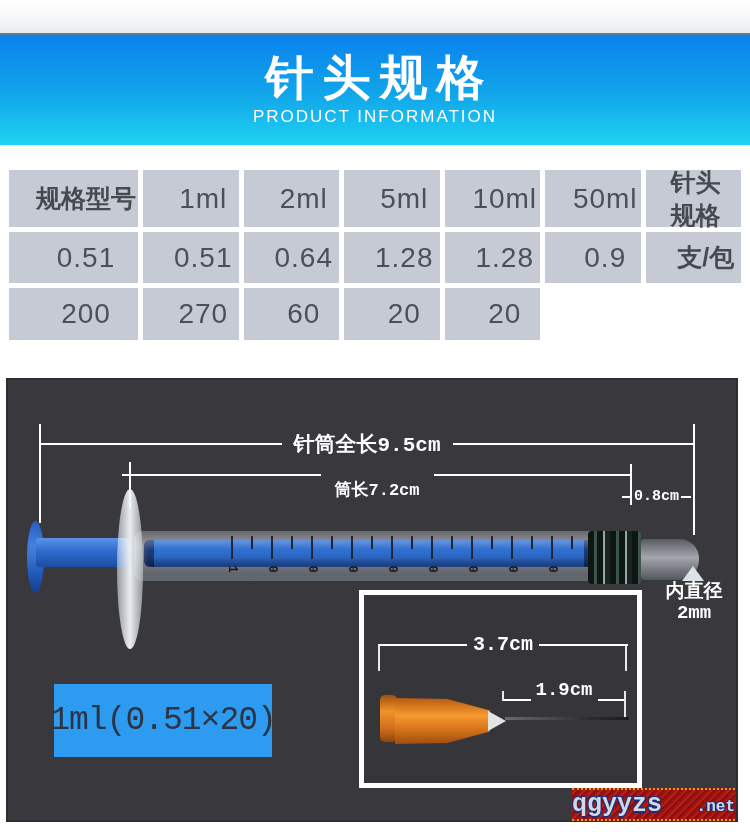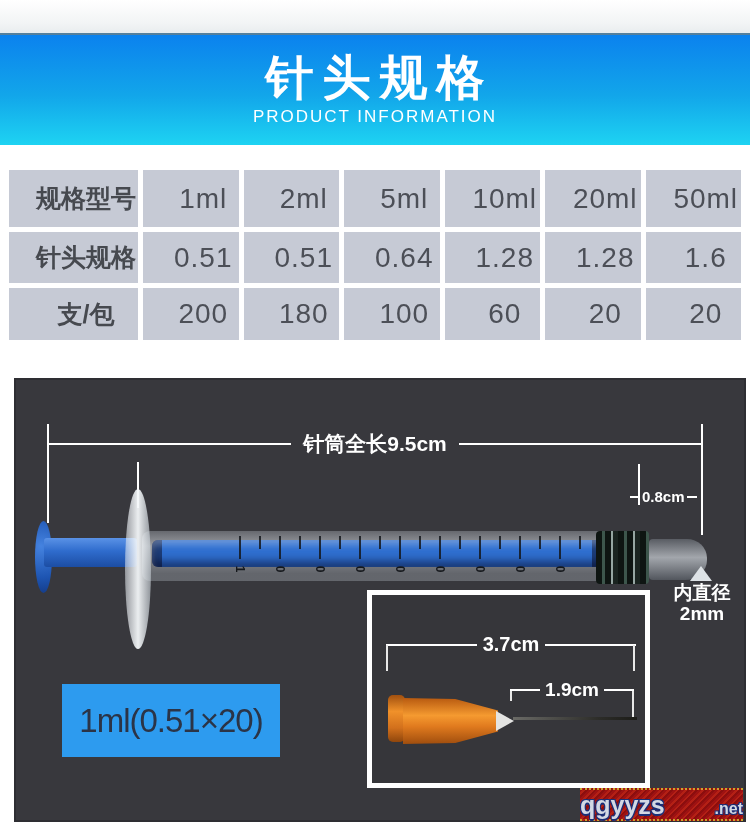--- a/index.html
+++ b/index.html
@@ -17,22 +17,22 @@
   
   .table-spacer { height:25px; background:#fff; }
   .spec-table { margin:0 9px; width:732px; background:#ffffff; display:grid;
     grid-template-columns:129px repeat(6,1fr); grid-template-rows:57px 51px 52px; gap:5px; }
   .cell { background:#c6cad5; display:flex; align-items:center; justify-content:center; color:#46494f;padding-left:25px; }
   .label-cell { font-weight:bold; font-size:25px; }
   .value-cell { font-size:28px; letter-spacing:1px; color:#4c4f57; }
 
   
   .panel-spacer { height:38px; background:#fff; }
-  .panel { position:relative; margin:0 14px; width:732px; height:444px; background:#38383d;
-    box-shadow:inset 0 0 0 2px #2e2e33; overflow:hidden; }
+  .panel { position:relative; margin:0 6px; width:732px; height:444px; background:#38383d;
+    box-shadow:inset 0 0 0 2px #2e2e33; overflow:hidden;font-family:Liberation Mono, monospace; }
   .abs { position:absolute; }
   .vline { position:absolute; width:2px; background:#fff; }
   .hline { height:2px; background:#fff; }
   .dimtext { color:#fff; font-weight:bold; white-space:nowrap; }
 
   .dim-total { left:33px; top:52px; width:656px; display:flex; align-items:center; }
   .dim-total .dimtext { font-size:21px; margin:0 12px; }
   .dim-total .hline { flex:1; }
 
   .dim-barrel { left:116px; top:86px; width:510px; display:flex; align-items:flex-start; }
@@ -72,21 +72,21 @@
   .tri-up { left:676px; top:188px; width:0; height:0;
     border-left:11px solid transparent; border-right:11px solid transparent;
     border-bottom:15px solid #dde2e6; }
   .inner-dia { left:645px; top:204px; width:86px; text-align:center; font-size:19px; line-height:21px; }
 
   
   .inset { left:353px; top:212px; width:283px; height:198px; border:5px solid #ffffff; background:#36363a; }
   .dim-n-total { left:14px; top:38px; width:250px; display:flex; align-items:center; }
   .dim-n-total .hline { flex:1; }
   .dim-n-total .dimtext { font-size:20px; margin:0 6px; }
-  .dim-n-exposed { left:138px; top:84px; width:124px; display:flex; align-items:center; }
+  .dim-n-exposed { left:138px; top:84px; width:124px; display:flex; align-items:flex-end; }
   .dim-n-exposed .hline { flex:1; }
   .dim-n-exposed .dimtext { font-size:19px; margin:0 5px; }
   .inset .vline { background:#e8e8e8; }
   .hub-flange { left:16px; top:100px; width:17px; height:47px; border-radius:5px;
     background:linear-gradient(180deg,#a1500f,#f0912a 35%,#d2701c 70%,#8f460c); }
   .hub-body { left:31px; top:103px; width:95px; height:46px;
     clip-path:polygon(0 0,55% 2%,100% 27%,100% 73%,55% 98%,0 100%);
     background:linear-gradient(180deg,#b85a10,#f59a30 38%,#e07a1e 62%,#a04e0e); }
   .hub-tip { left:124px; top:116px; width:0; height:0;
     border-top:10px solid transparent; border-bottom:10px solid transparent;
@@ -120,50 +120,53 @@
 </div>
 
 <div class="table-spacer"></div>
 
 <div class="spec-table">
     <div class="cell label-cell">规格型号</div>
     <div class="cell value-cell">1ml</div>
     <div class="cell value-cell">2ml</div>
     <div class="cell value-cell">5ml</div>
     <div class="cell value-cell">10ml</div>
-    <div class="cell value-cell">20ml</div>
     <div class="cell value-cell">50ml</div>
     <div class="cell label-cell">针头规格</div>
     <div class="cell value-cell">0.51</div>
     <div class="cell value-cell">0.51</div>
     <div class="cell value-cell">0.64</div>
     <div class="cell value-cell">1.28</div>
     <div class="cell value-cell">1.28</div>
-    <div class="cell value-cell">1.6</div>
+    <div class="cell value-cell">0.9</div>
     <div class="cell label-cell">支/包</div>
     <div class="cell value-cell">200</div>
-    <div class="cell value-cell">180</div>
-    <div class="cell value-cell">100</div>
+    <div class="cell value-cell">270</div>
     <div class="cell value-cell">60</div>
     <div class="cell value-cell">20</div>
     <div class="cell value-cell">20</div>
   </div>
 
 <div class="panel-spacer"></div>
 
 <div class="panel">
 
   <div class="abs dim-total">
     <div class="hline"></div>
     <span class="dimtext">针筒全长9.5cm</span>
     <div class="hline"></div>
   </div>
   <div class="vline" style="left:33px; top:46px; height:99px;"></div>
   <div class="vline" style="left:687px; top:46px; height:111px;"></div>
 
+  <div class="abs dim-barrel">
+    <div class="hline"></div>
+    <span class="dimtext">筒长7.2cm</span>
+    <div class="hline"></div>
+  </div>
   <div class="vline" style="left:123px; top:84px; height:46px;"></div>
   <div class="vline" style="left:624px; top:86px; height:41px;"></div>
 
   <div class="abs dim-tip">
     <div class="hline"></div>
     <span class="dimtext">0.8cm</span>
     <div class="hline"></div>
   </div>
 
   <div class="abs thumb-pad"></div>

